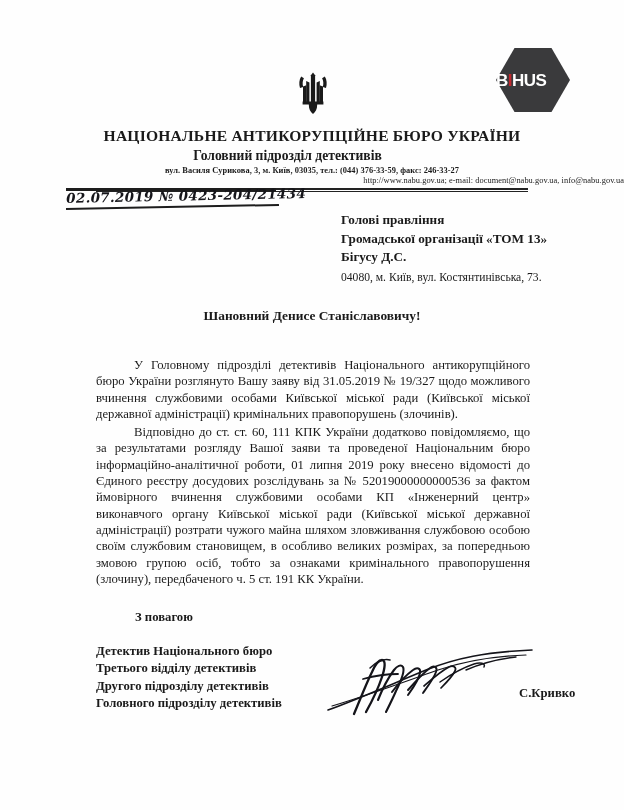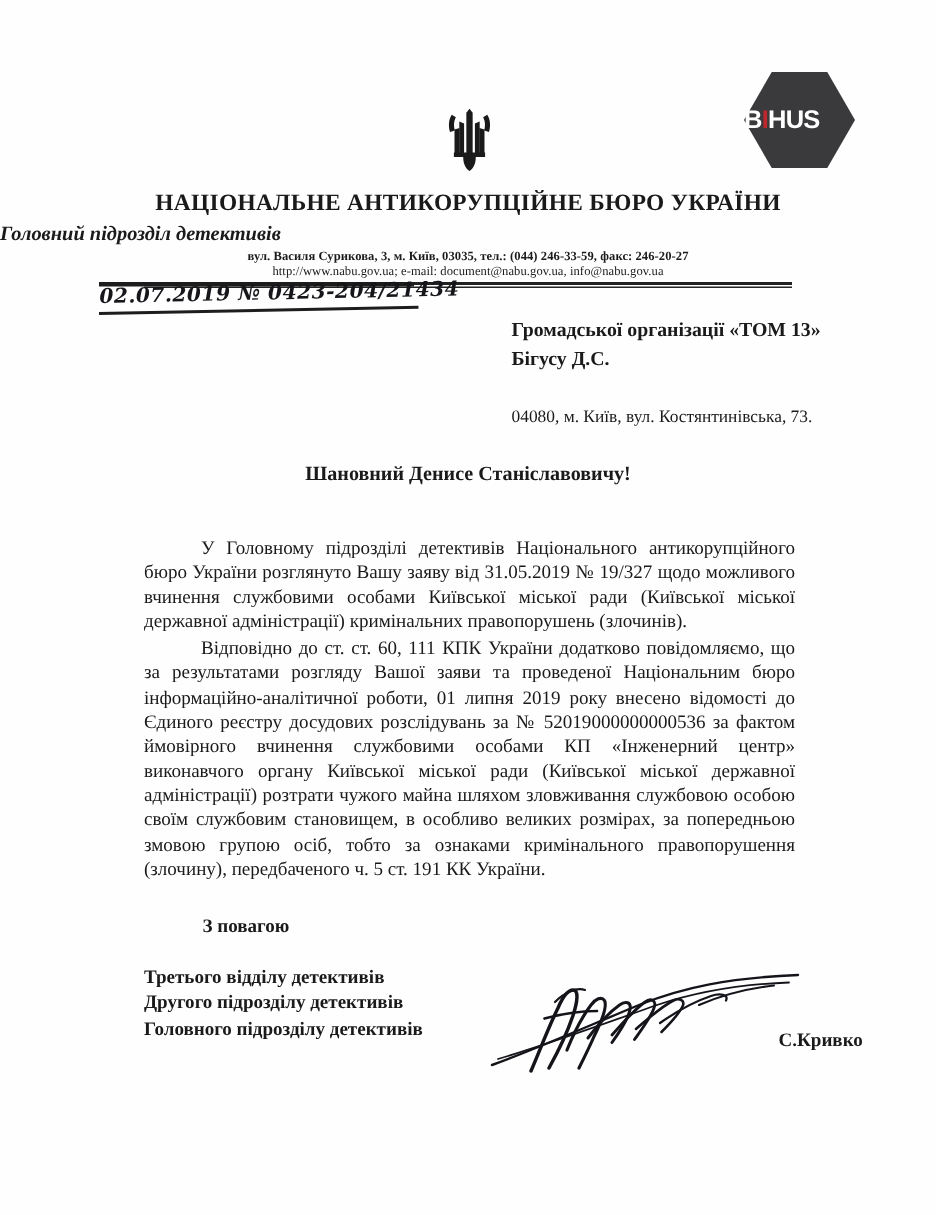--- a/index.html
+++ b/index.html
@@ -71,40 +71,40 @@
     text-align: center;
     font-size: 15.6px;
     font-weight: bold;
     letter-spacing: 0.2px;
   }
   .org-sub {
     position: absolute;
     top: 148px;
     left: 0;
     width: 575px;
+    text-align: center;
     font-size: 13.6px;
     font-weight: bold;
-    font-style: italic;
   }
   .org-addr {
     position: absolute;
     top: 166px;
     left: 0;
     width: 624px;
     text-align: center;
     font-size: 8.4px;
     font-weight: bold;
     letter-spacing: 0.05px;
   }
   .org-web {
     position: absolute;
     top: 176px;
     left: 0;
     width: 624px;
-    text-align: center;
+    text-align: right;
     font-size: 8.4px;
     letter-spacing: 0.05px;
   }
 
   .rule-top {
     position: absolute;
     top: 188px;
     left: 96px;
     width: 432px;
     height: 2px;
@@ -266,48 +266,50 @@
       <path d="M5.0 14.4 L8.4 13.3 L8.4 30 L5.0 30 Z" fill="#1a1a1a"></path>
       <path d="M25.0 14.4 L21.6 13.3 L21.6 30 L25.0 30 Z" fill="#1a1a1a"></path>
       <path d="M8.2 9.0 L11.4 10.4 L11.4 30 L8.2 30 Z" fill="#1a1a1a"></path>
       <path d="M21.8 9.0 L18.6 10.4 L18.6 30 L21.8 30 Z" fill="#1a1a1a"></path>
       <path d="M4.6 29.6 L25.4 29.6 L25.4 32.6 L19.2 32.6 C19.2 37.2 17.6 40.2 15 42 C12.4 40.2 10.8 37.2 10.8 32.6 L4.6 32.6 Z" fill="#1a1a1a"></path>
     </svg>
   </div>
 
   <div class="org-name">НАЦІОНАЛЬНЕ АНТИКОРУПЦІЙНЕ БЮРО УКРАЇНИ</div>
   <div class="org-sub">Головний підрозділ детективів</div>
-  <div class="org-addr">вул. Василя Сурикова, 3, м. Київ, 03035, тел.: (044) 246-33-59, факс: 246-20-27</div>
+  <div class="org-addr">вул. Василя Сурикова, 3, м. Київ, 03035, тел.: (044) 376-33-59, факс: 246-33-27</div>
   <div class="org-web">http://www.nabu.gov.ua; e-mail: document@nabu.gov.ua, info@nabu.gov.ua</div>
 
   <div class="rule-top"></div>
   <div class="rule-bottom"></div>
 
   <div class="reg-line"></div>
   <div class="reg-hand">02.07.2019 № 0423-204/21434</div>
   <div class="reg-underline"></div>
 
   <div class="addressee">
+    <div>Голові правління</div>
     <div>Громадської організації «ТОМ 13»</div>
     <div>Бігусу Д.С.</div>
   </div>
   <div class="addressee-addr">04080, м. Київ, вул. Костянтинівська, 73.</div>
 
   <div class="salutation"><span class="sal-underline">Ш</span><span>ановний Денисе Станіславовичу!</span></div>
 
   <div class="body-block para-1">
     <p>У Головному підрозділі детективів Національного антикорупційного бюро України розглянуто Вашу заяву від 31.05.2019 № 19/327 щодо можливого вчинення службовими особами Київської міської ради (Київської міської державної адміністрації) кримінальних правопорушень (злочинів).</p>
   </div>
   <div class="body-block para-2">
     <p>Відповідно до ст. ст. 60, 111 КПК України додатково повідомляємо, що за результатами розгляду Вашої заяви та проведеної Національним бюро інформаційно-аналітичної роботи, 01 липня 2019 року внесено відомості до Єдиного реєстру досудових розслідувань за № 52019000000000536 за фактом ймовірного вчинення службовими особами КП «Інженерний центр» виконавчого органу Київської міської ради (Київської міської державної адміністрації) розтрати чужого майна шляхом зловживання службовою особою своїм службовим становищем, в особливо великих розмірах, за попередньою змовою групою осіб, тобто за ознаками кримінального правопорушення (злочину), передбаченого ч. 5 ст. 191 КК України.</p>
   </div>
 
   <div class="regards">З повагою</div>
 
   <div class="signer-block">
+    <div>Детектив Національного бюро</div>
     <div>Третього відділу детективів</div>
     <div>Другого підрозділу детективів</div>
     <div>Головного підрозділу детективів</div>
   </div>
 
   <div class="signature">
     <svg viewBox="0 0 212 68" xmlns="http://www.w3.org/2000/svg">
       <g fill="none" stroke="#14141a" stroke-linecap="round" stroke-linejoin="round">
         <path d="M2 62 C30 52 66 36 100 22 C130 10 160 4 206 2" stroke-width="1.6"></path>
         <path d="M6 58 C40 48 78 34 112 22 C142 12 172 8 200 7" stroke-width="1.2"></path>

